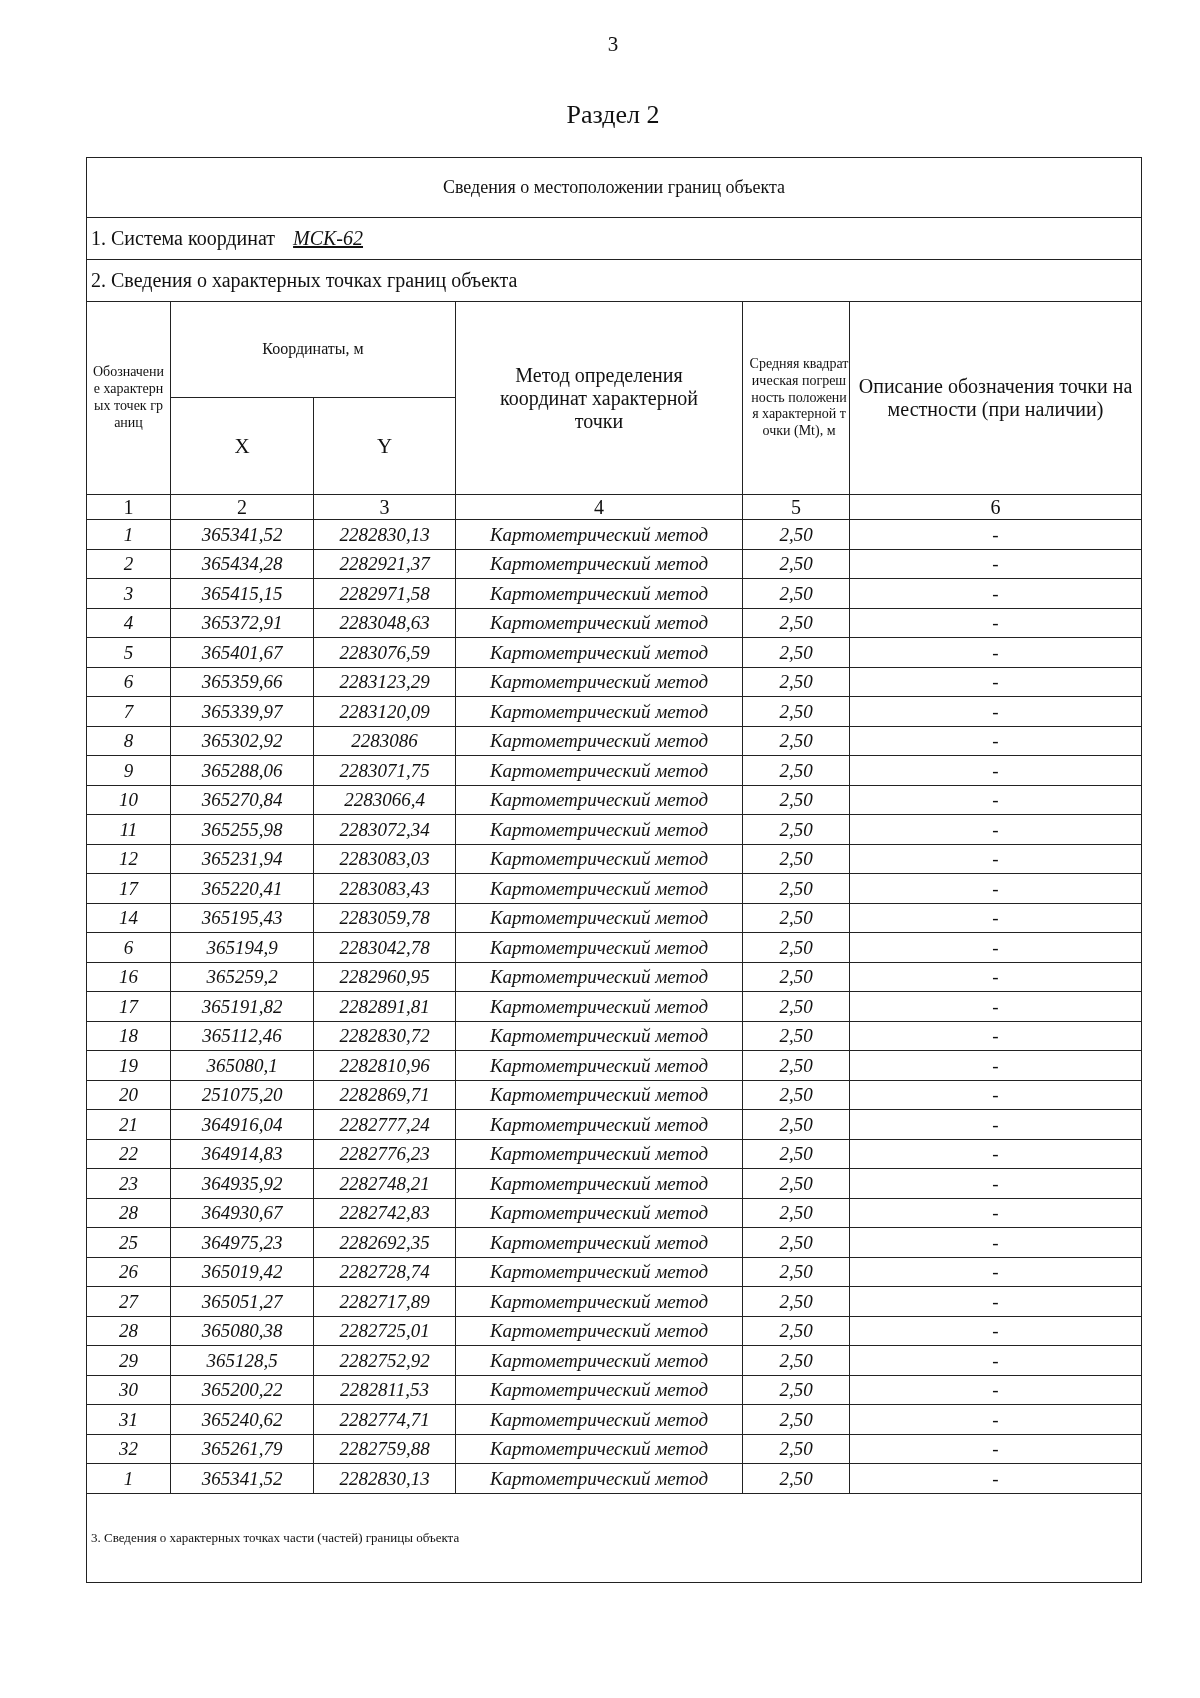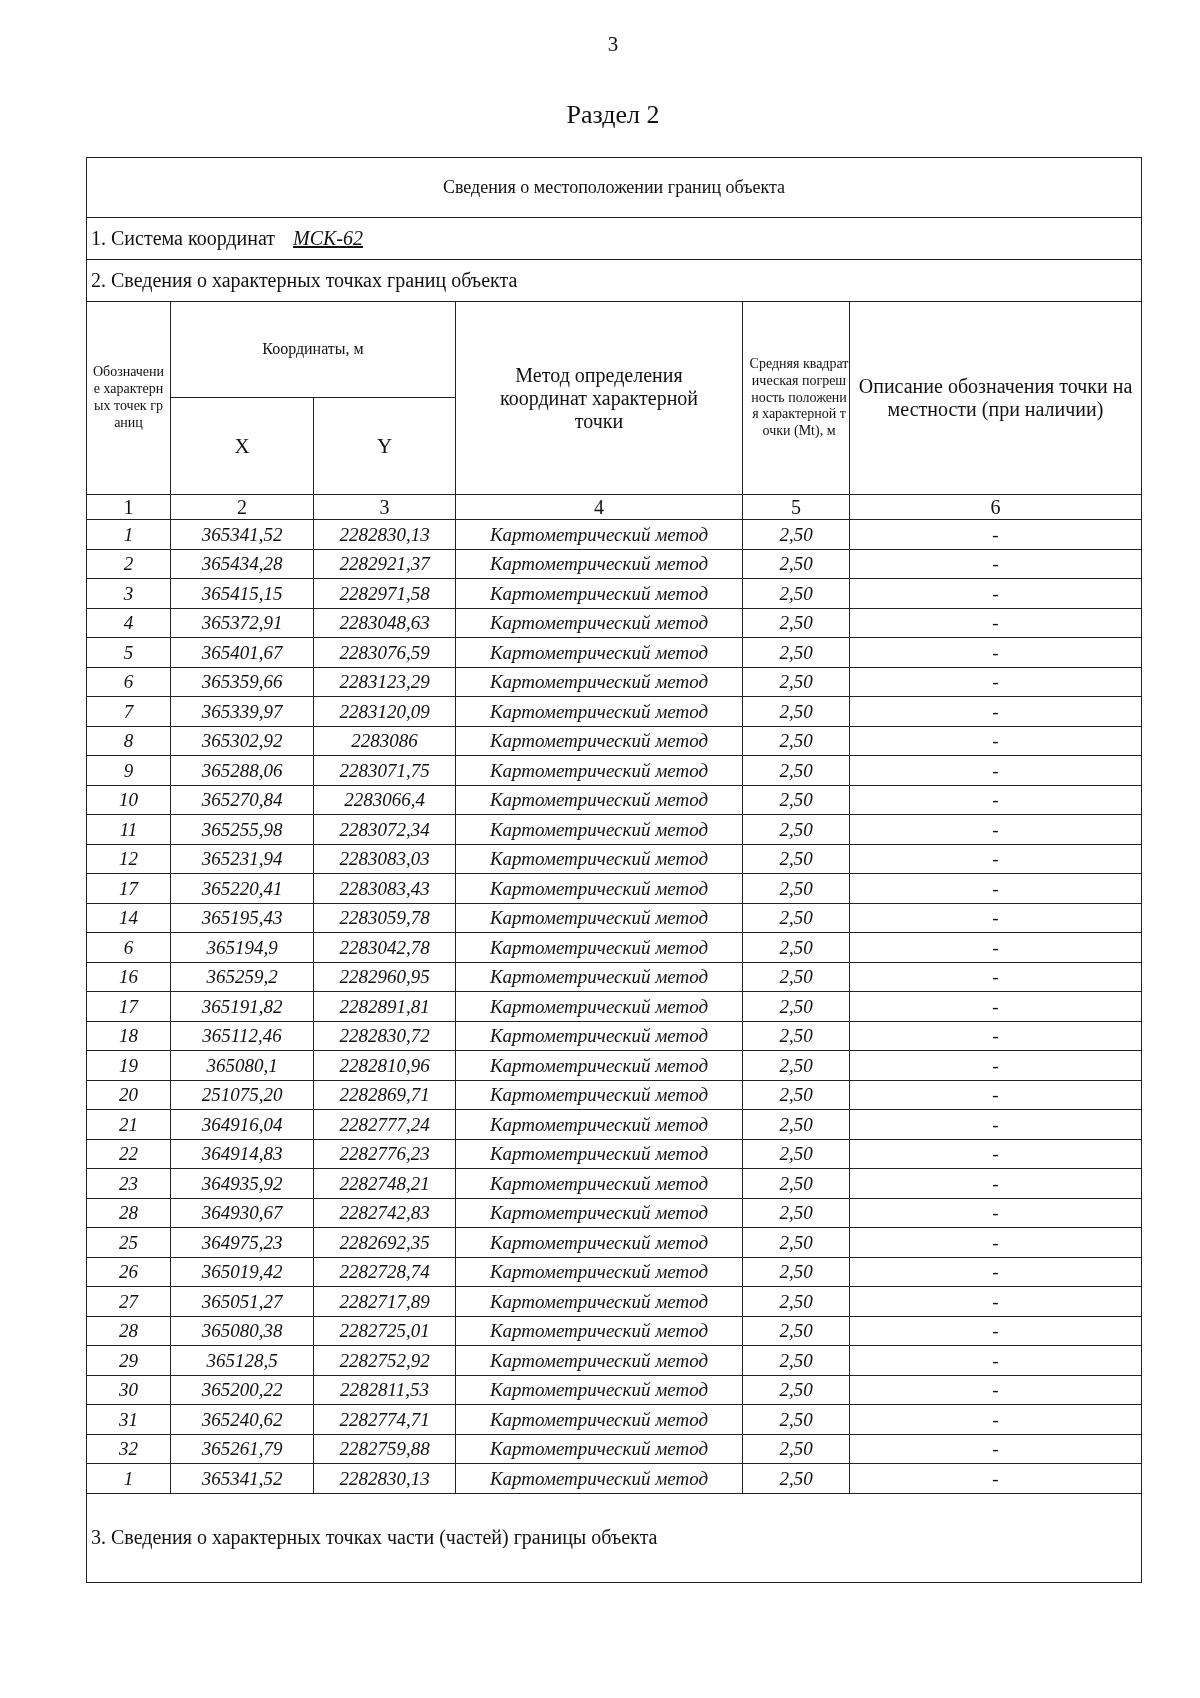--- a/index.html
+++ b/index.html
@@ -28,21 +28,21 @@
   .hdr { text-align: center; line-height: 1.15; }
   .hdr-small { font-size: 14px; line-height: 1.2; }
   .hdr-mid { font-size: 16px; }
   .hdr-big { font-size: 20px; }
   .hdr-xy { font-size: 21px; }
   .num-row td { height: 24px; text-align: center; font-size: 20px; line-height: 1; }
   .data-row td {
     height: 28.5px; text-align: center; font-size: 19px; font-style: italic; line-height: 1;
   }
   .data-row td.dash { font-style: normal; }
-  .part-cell { height: 88px; font-size: 20px; padding-left: 4px !important; text-align: left; }
+  .part-cell { height: 88px; font-size: 13px; padding-left: 4px !important; text-align: left; }
 </style>
 </head>
 <body>
 
 <div class="page-num">3</div>
 <div class="section-title">Раздел 2</div>
 
 <table class="main">
   <colgroup>
     <col style="width:84px">

